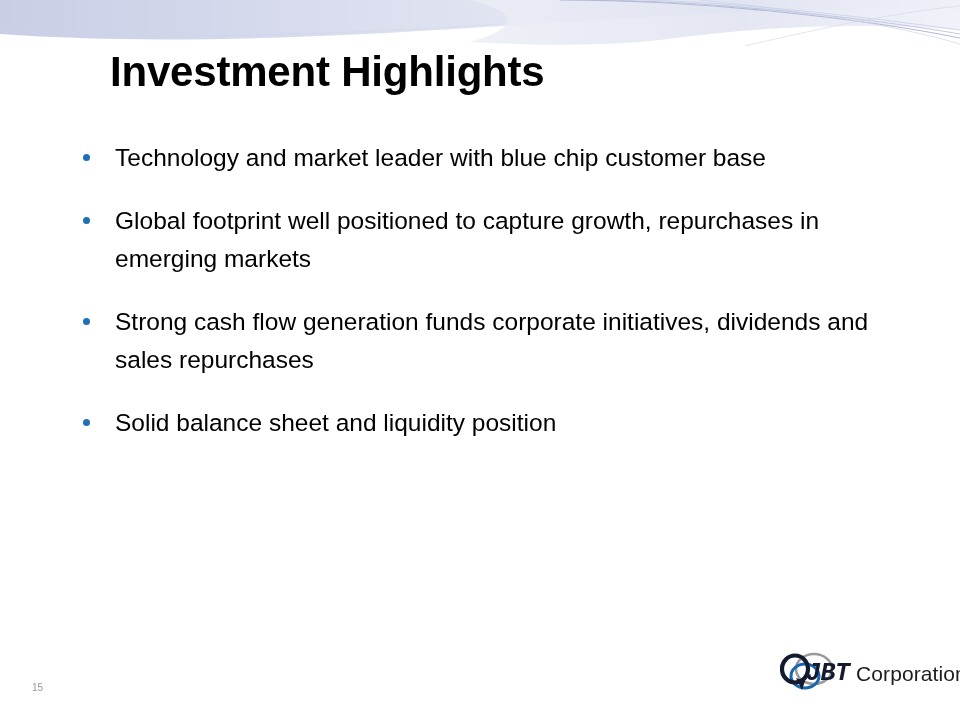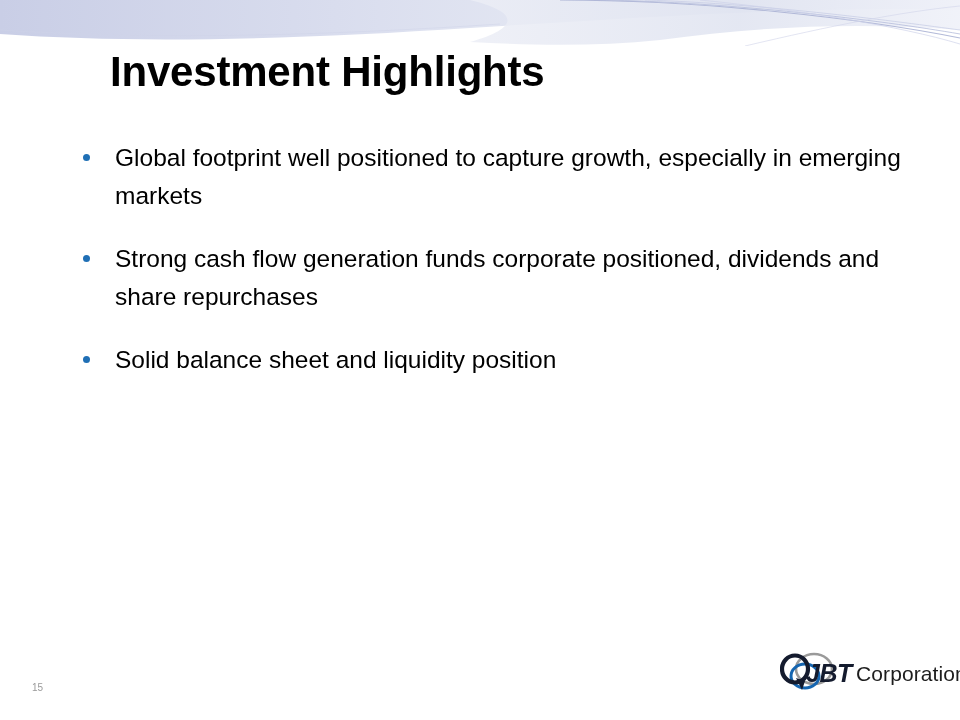--- a/index.html
+++ b/index.html
@@ -98,20 +98,21 @@
   }
   #logo-wordmark-jbt {
     position: absolute;
     left: 26px;
     top: 11px;
     font-size: 25px;
     font-weight: bold;
     font-style: italic;
     color: #141b2e;
     letter-spacing: -0.5px;
+    font-family: Liberation Mono, monospace;
   }
   #logo-wordmark-corp {
     position: absolute;
     left: 76px;
     top: 14px;
     font-size: 21px;
     font-weight: normal;
     color: #1d1d1d;
     letter-spacing: 0.1px;
   }
@@ -145,30 +146,34 @@
     <path d="M645,0 C770,4 900,22 960,30" fill="none" stroke="#c6cbe4" stroke-width="0.9" opacity="0.8"></path>
     <path d="M700,0 C800,10 900,26 960,44" fill="none" stroke="#ccd1e8" stroke-width="0.9" opacity="0.75"></path>
     <path d="M745,46 C830,26 900,12 960,6" fill="none" stroke="#d2d6ea" stroke-width="0.9" opacity="0.7"></path>
     <path d="M0,30 C150,40 320,36 500,24" fill="none" stroke="#ced3e8" stroke-width="0.8" opacity="0.6"></path>
   </svg>
 
   <div id="page-title">Investment Highlights</div>
 
   <div id="bullet-list">
 
+    <div class="bullet-item">
+      <span class="bullet-marker"></span>
+      <span class="bullet-text">Technology and market leader with blue chip customer base</span>
+    </div>
 
     <div class="bullet-item">
       <span class="bullet-marker"></span>
-      <span class="bullet-text">Global footprint well positioned to capture growth, especially in emerging markets</span>
+      <span class="bullet-text">Global footprint well positioned to capture growth, repurchases in emerging markets</span>
     </div>
 
 
     <div class="bullet-item">
       <span class="bullet-marker"></span>
-      <span class="bullet-text">Strong cash flow generation funds corporate positioned, dividends and share repurchases</span>
+      <span class="bullet-text">Strong cash flow generation funds corporate initiatives, dividends and sales repurchases</span>
     </div>
 
     <div class="bullet-item">
       <span class="bullet-marker"></span>
       <span class="bullet-text">Solid balance sheet and liquidity position</span>
     </div>
 
   </div>
 
   <div id="page-number">15</div>

